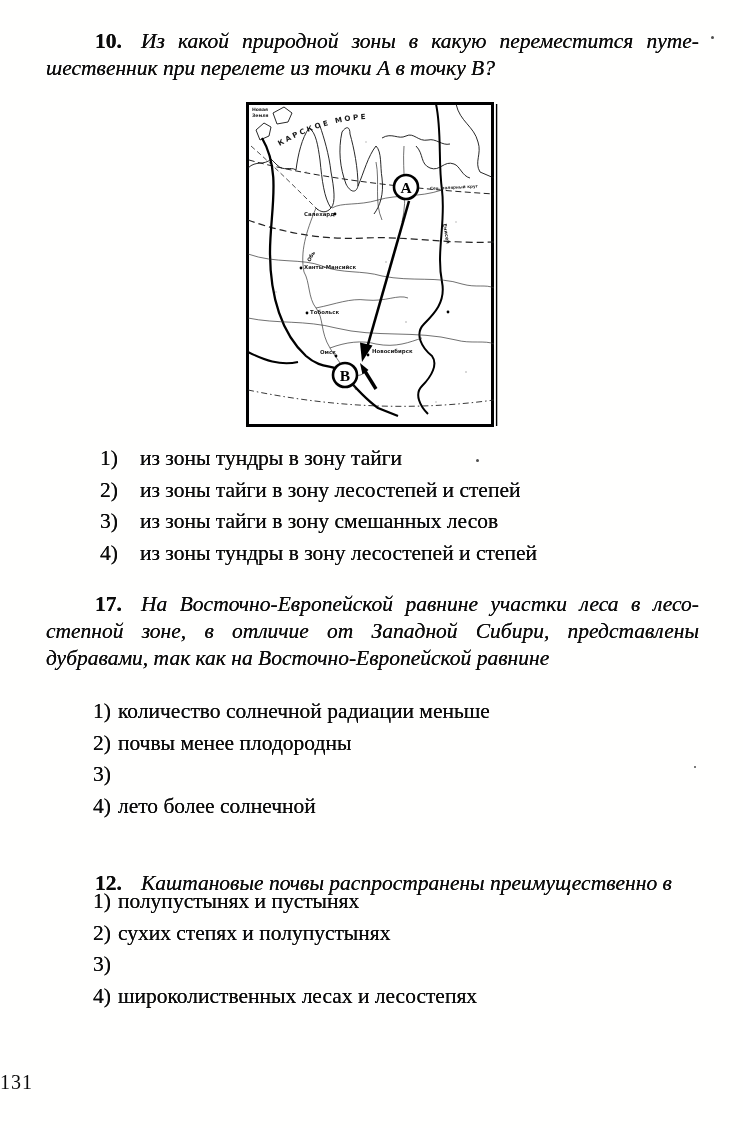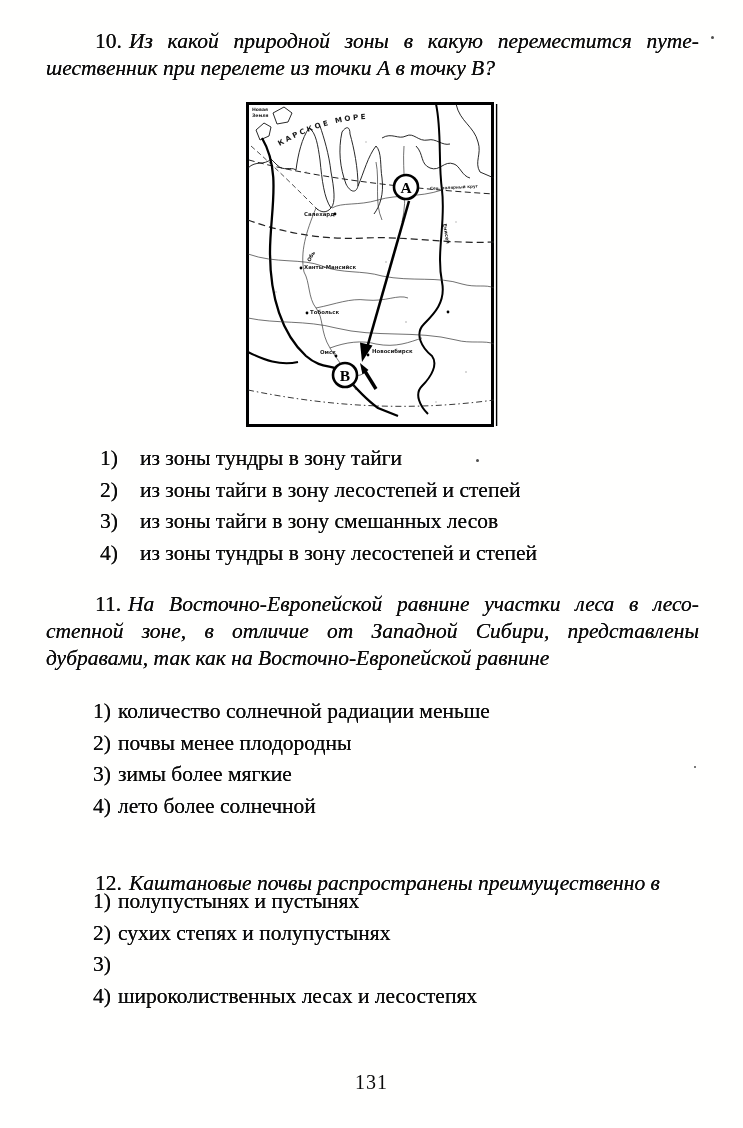--- a/index.html
+++ b/index.html
@@ -6,38 +6,38 @@
   body{
     width:743px;height:1128px;position:relative;background:#fffffe;
     font-family:"Liberation Serif",serif;color:#0b0b0b;overflow:hidden;
   }
   .q-text{
     position:absolute;left:46px;width:653px;margin:0;
     font-size:21.5px;line-height:27px;font-style:italic;
     text-align:justify;text-indent:49px;
     text-shadow:0 0 .55px currentColor;
   }
-  .q-num{font-style:normal;font-weight:normal;margin-right:7px;}
+  .q-num{font-style:normal;font-weight:bold;margin-right:19px;}
   #q10{top:28px;}
   #q11{top:591px;}
   #q12{top:870px;}
 
   .opts{position:absolute;font-size:21.5px;line-height:31.5px;text-shadow:0 0 .5px currentColor;}
   #opts10{left:100px;top:443px;}
   #opts11{left:93px;top:696px;}
   #opts12{left:93px;top:886px;}
   .opt-row{display:flex;white-space:nowrap;}
   #opts10 .opt-num{width:40px;}
   #opts11 .opt-num,#opts12 .opt-num{margin-right:7px;}
 
   .map-wrap{position:absolute;left:246px;top:102px;width:253px;height:326px;}
   .map-wrap svg{display:block;}
 
   .page-num{
-    position:absolute;left:0;right:0;top:1071px;text-align:center;
+    position:absolute;left:0;right:0;top:1071px;text-align:left;
     font-size:20px;letter-spacing:1px;
   }
   .speck{position:absolute;background:#222;border-radius:50%;opacity:.8;}
 </style>
 </head>
 <body>
 
 <p class="q-text" id="q10"><b class="q-num">10.</b><span>Из какой природной зоны в какую переместится путе­шественник при перелете из точки А в точку В?</span></p>
 
 <div class="map-wrap">
@@ -148,34 +148,33 @@
   <div class="opt-row">
       <span class="opt-num">3)</span>
       <span class="opt-text">из зоны тайги в зону смешанных лесов</span>
     </div>
   <div class="opt-row">
       <span class="opt-num">4)</span>
       <span class="opt-text">из зоны тундры в зону лесостепей и степей</span>
     </div>
 </div>
 
-<p class="q-text" id="q11"><b class="q-num">11.</b><span>На Восточно-Европейской равнине участки леса в лесо­степной зоне, в отличие от Западной Сибири, представлены дубравами, так как на Восточно-Европейской равнине</span></p>
+<p class="q-text" id="q11"><b class="q-num">17.</b><span>На Восточно-Европейской равнине участки леса в лесо­степной зоне, в отличие от Западной Сибири, представлены дубравами, так как на Восточно-Европейской равнине</span></p>
 
 <div class="opts" id="opts11">
   <div class="opt-row">
       <span class="opt-num">1)</span>
       <span class="opt-text">количество солнечной радиации меньше</span>
     </div>
   <div class="opt-row">
       <span class="opt-num">2)</span>
       <span class="opt-text">почвы менее плодородны</span>
     </div>
   <div class="opt-row">
       <span class="opt-num">3)</span>
-      <span class="opt-text">зимы более мягкие</span>
     </div>
   <div class="opt-row">
       <span class="opt-num">4)</span>
       <span class="opt-text">лето более солнечной</span>
     </div>
 </div>
 
 <p class="q-text" id="q12"><b class="q-num">12.</b><span>Каштановые почвы распространены преимущественно в</span></p>
 
 <div class="opts" id="opts12">

